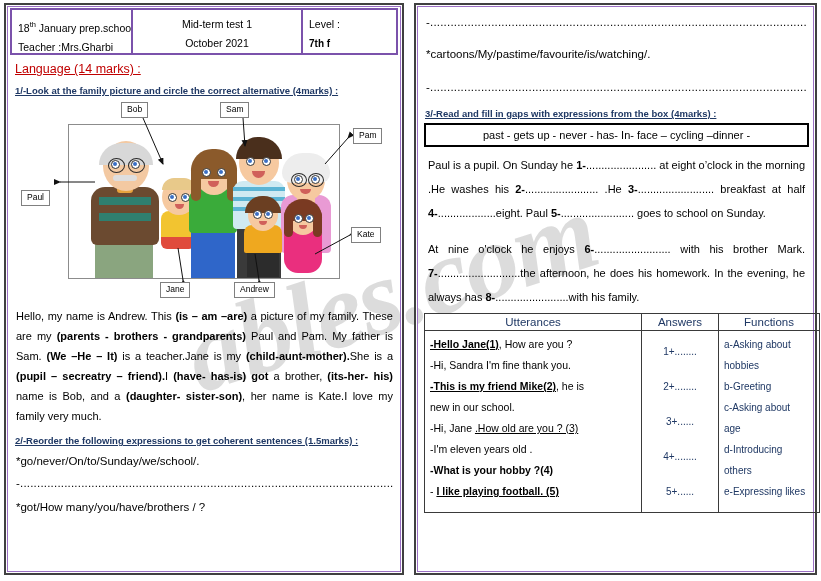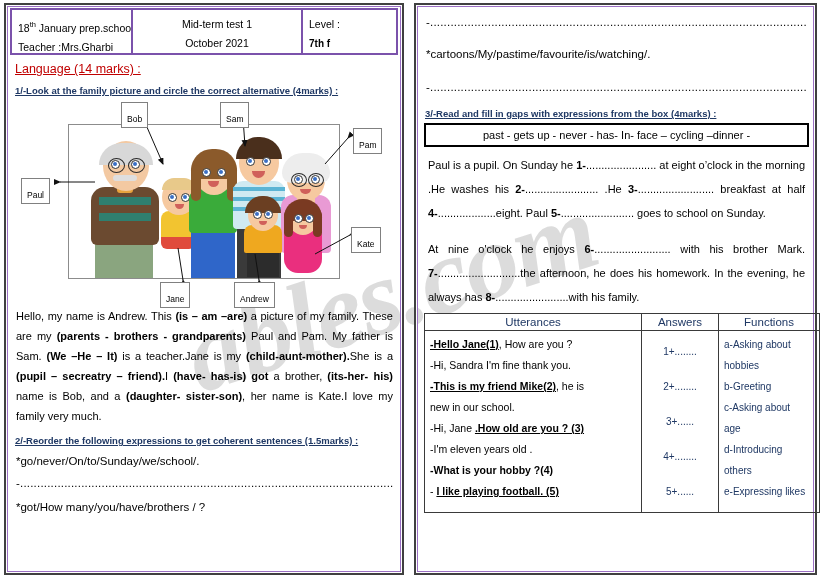--- a/index.html
+++ b/index.html
@@ -138,21 +138,21 @@
     border: 1px solid #8c8c8c;
     background: #ffffff;
     overflow: hidden;
   }
   .tag {
     position: absolute;
     border: 1px solid #808080;
     background: #ffffff;
     font-size: 8.5px;
     color: #000;
-    padding: 11px 5px 2px 5px;
+    padding: 1px 5px 2px 5px;
     line-height: 11px;
     white-space: nowrap;
     z-index: 6;
   }
   .leader { position: absolute; z-index: 5; overflow: visible; }
 
   
   .fig { position: absolute; }
   .head { position: absolute; border-radius: 50%; background: #f6c9a0; }
   .hair { position: absolute; }
@@ -234,21 +234,21 @@
       </div>
 
       <div class="h-red">Language (14 marks) :</div>
       <div class="h-blue">1/-Look at the family picture and circle the correct alternative (4marks) :</div>
 
       <div class="pic-wrap">
 
         <div class="tag" style="left:106px; top:0px;">Bob</div>
         <div class="tag" style="left:205px; top:0px;">Sam</div>
         <div class="tag" style="left:338px; top:26px;">Pam</div>
-        <div class="tag" style="left:6px; top:76px;">Paul</div>
+        <div class="tag" style="left:6px; top:88px;">Paul</div>
         <div class="tag" style="left:336px; top:125px;">Kate</div>
         <div class="tag" style="left:145px; top:180px;">Jane</div>
         <div class="tag" style="left:219px; top:180px;">Andrew</div>
 
         <svg class="leader" width="378" height="200" style="left:0;top:0;">
           <defs>
             <marker id="ah" markerWidth="7" markerHeight="7" refX="6" refY="3" orient="auto">
               <path d="M0,0 L7,3 L0,6 z" fill="#111"></path>
             </marker>
           </defs>
@@ -409,21 +409,21 @@
             <th class="mt-fun">Functions</th>
           </tr>
         </thead>
         <tbody>
           <tr>
             <td class="mt-utt" id="utt-cell">
                 <div class="utt-line"><span style="font-weight: bold; text-decoration: underline;">-Hello Jane(1)</span><span>, How are you ?</span></div>
                 <div class="utt-line"><span>-Hi, Sandra I'm fine thank you.</span></div>
                 <div class="utt-line"><span style="font-weight: bold; text-decoration: underline;">-This is my friend Mike(2)</span><span>, he is</span></div>
                 <div class="utt-line"><span>new in our school.</span></div>
-                <div class="utt-line"><span>-Hi, Jane </span><span style="font-weight: bold; text-decoration: underline;">.How old are you ? (3)</span></div>
+                <div class="utt-line"><span>-Hi, Jane </span><span style="font-weight: normal; text-decoration: underline;">.How old are you ? (3)</span></div>
                 <div class="utt-line"><span>-I'm eleven years old .</span></div>
                 <div class="utt-line"><span style="font-weight: bold;">-What is your hobby ?(4)</span></div>
                 <div class="utt-line"><span>- </span><span style="font-weight: bold; text-decoration: underline;">I like playing football. (5)</span></div>
               </td>
             <td class="mt-ans ans-cell" id="ans-cell">
                 <div class="ans-item">1+........</div>
                 <div class="ans-item">2+........</div>
                 <div class="ans-item">3+......</div>
                 <div class="ans-item">4+........</div>
                 <div class="ans-item">5+......</div>

